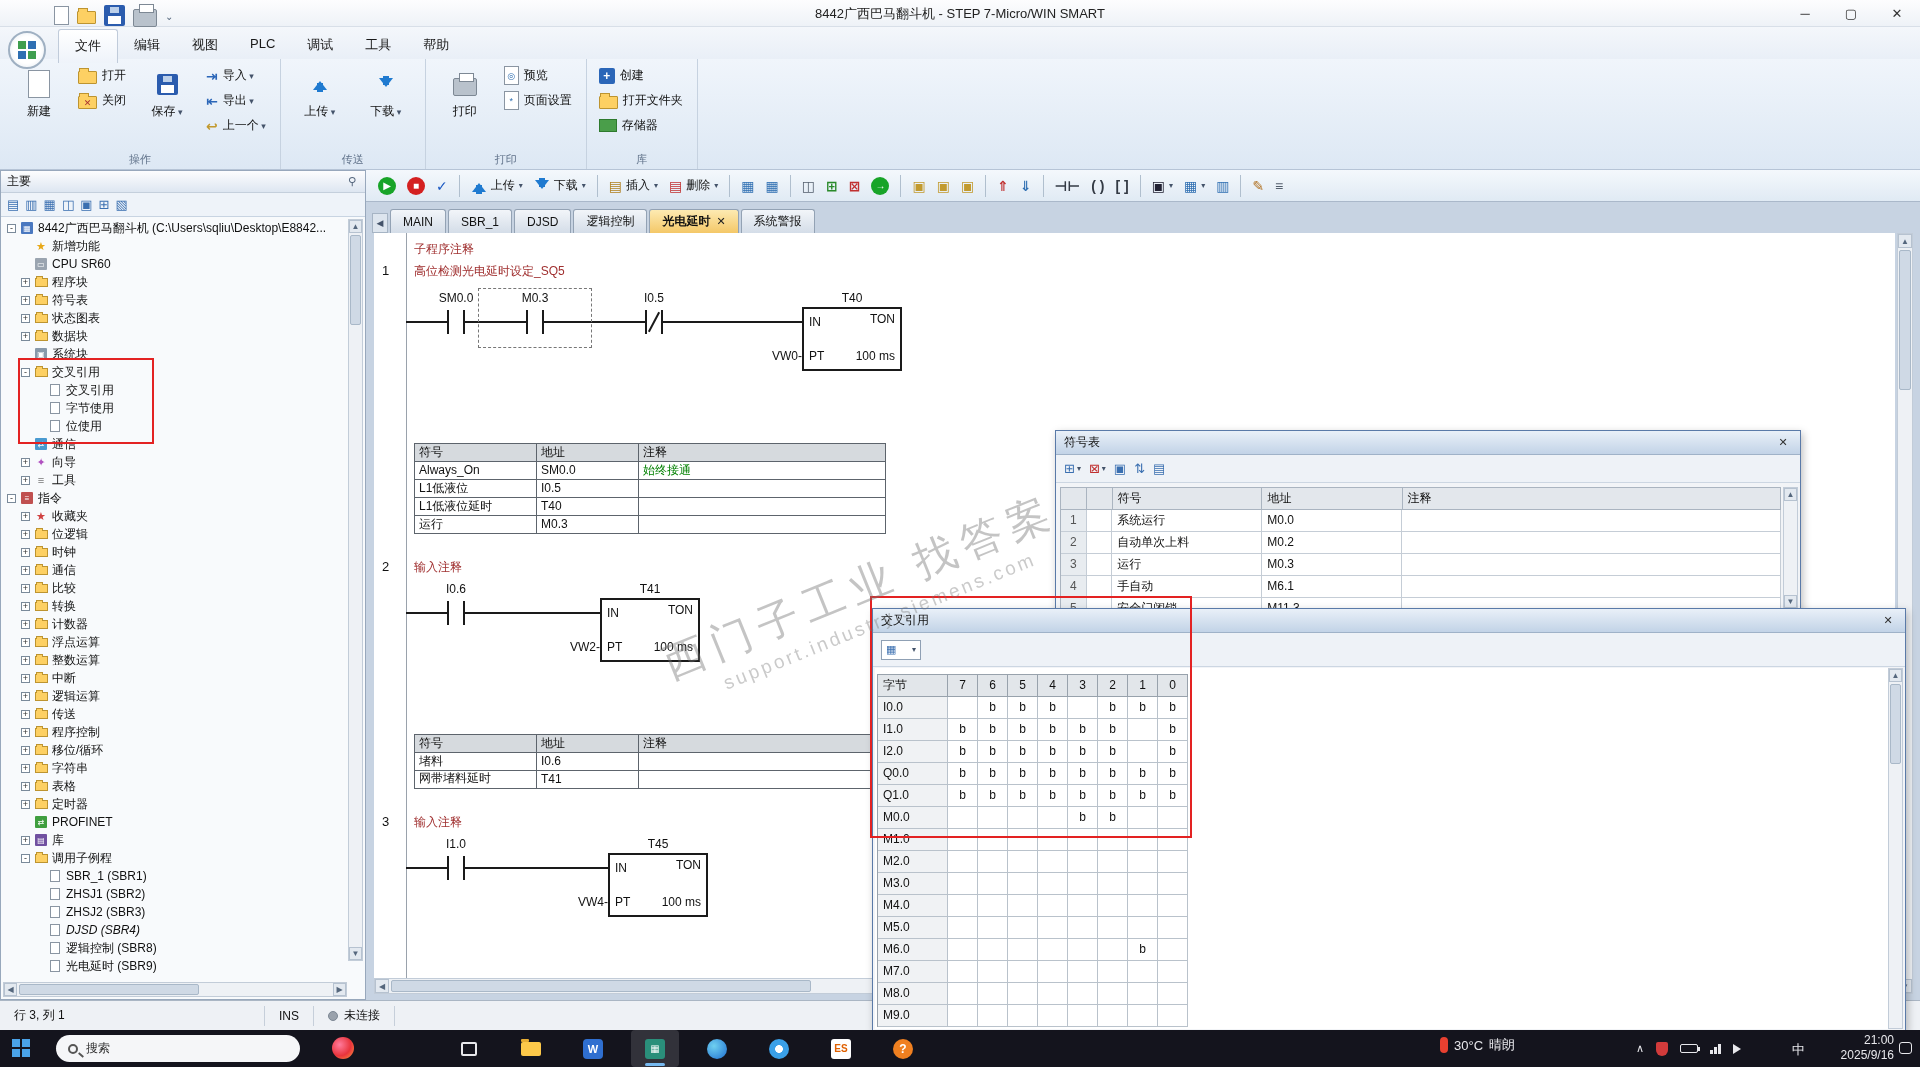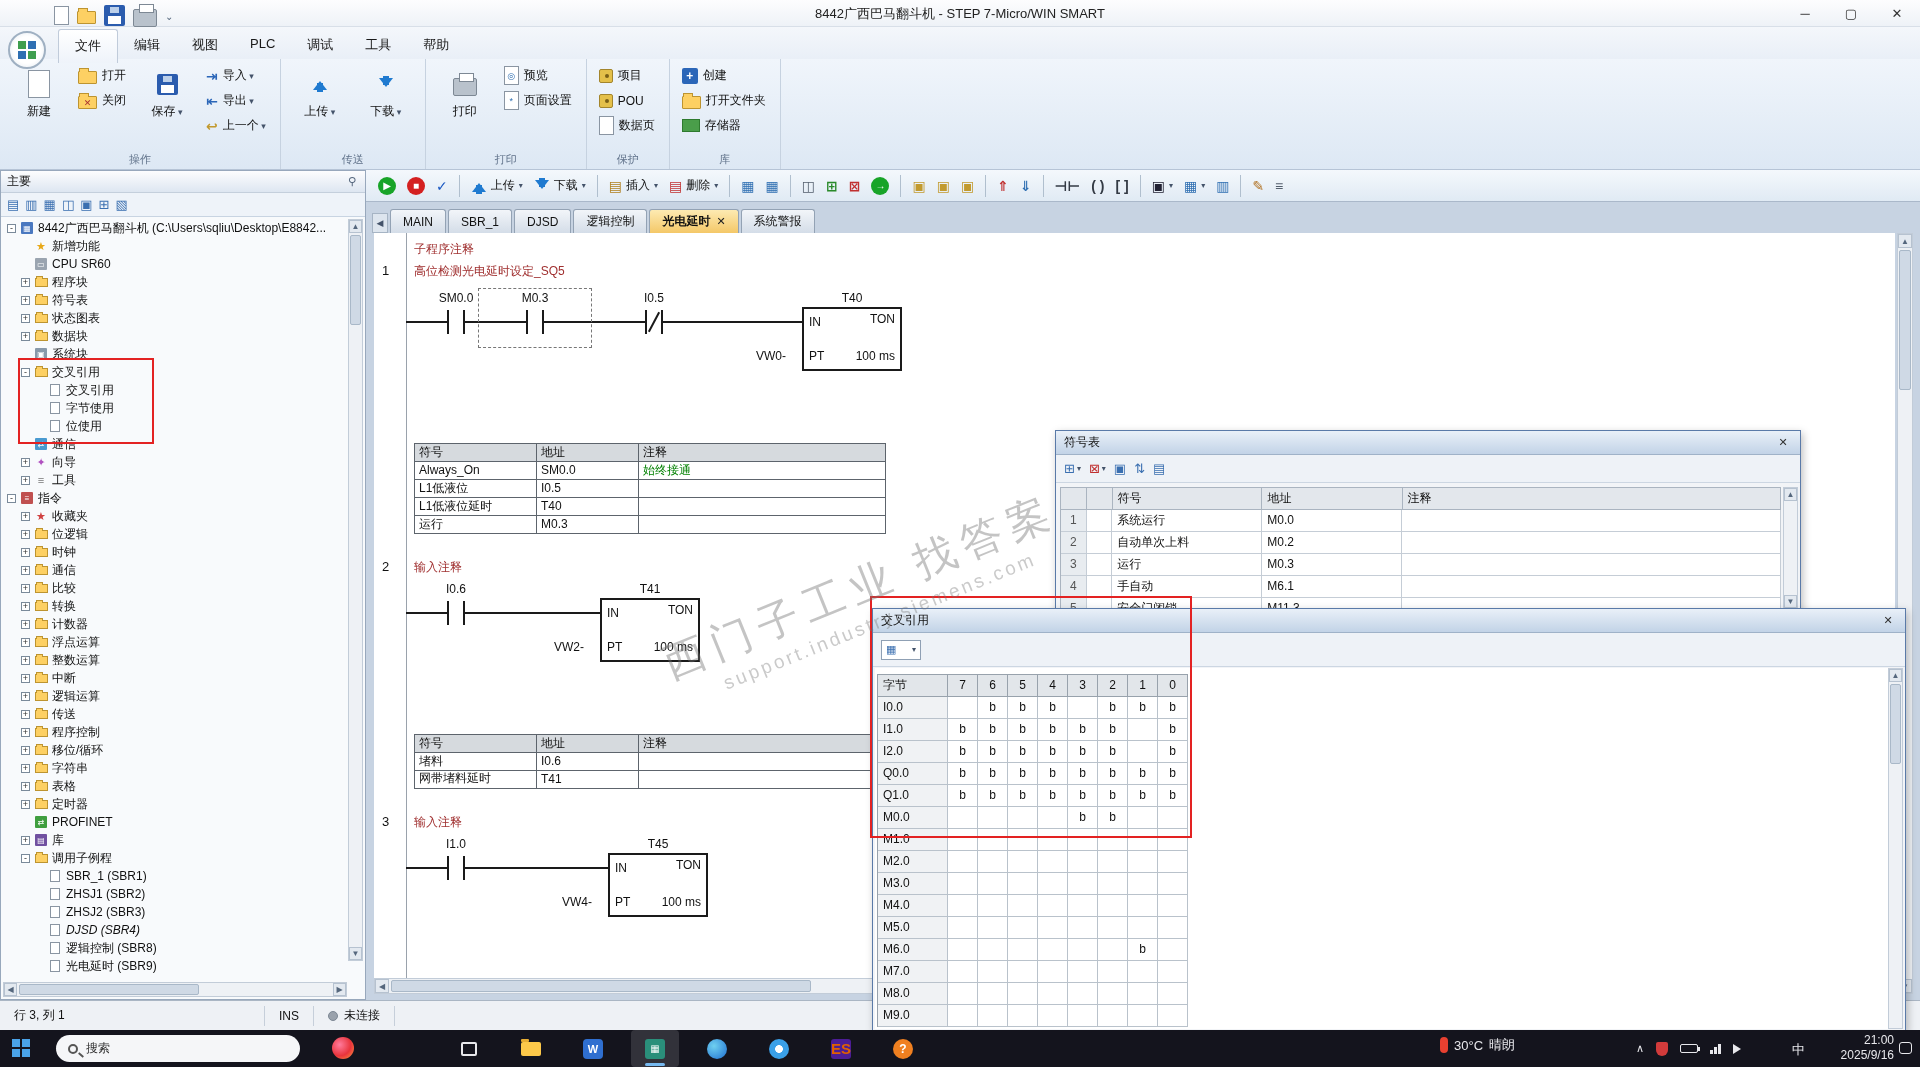--- a/index.html
+++ b/index.html
@@ -95,21 +95,21 @@
   .contact { position:absolute; width:18px; height:24px; background:#fff; }
   .contact .bar { position:absolute; top:0; width:2px; height:24px; background:#1a1a1a; }
   .contact .bar.l { left:0; } .contact .bar.r { right:0; }
   .contact .slash { position:absolute; left:8px; top:1px; width:2px; height:22px; background:#1a1a1a; transform:rotate(28deg); }
   .clabel { position:absolute; width:80px; text-align:center; font-size:12px; color:#111; }
   .selbox { position:absolute; border:1px dashed #777; }
   .tbox { position:absolute; width:100px; height:64px; border:2px solid #1a1a1a; background:#fff; font-size:12px; }
   .tbox .tin { position:absolute; left:5px; top:6px; } .tbox .ttype { position:absolute; right:5px; top:3px; }
   .tbox .tpt { position:absolute; left:5px; bottom:6px; } .tbox .tbase { position:absolute; right:5px; bottom:6px; }
   .tbox .tname { position:absolute; left:0; top:-18px; width:100%; text-align:center; }
-  .tbox .toperand { position:absolute; left:-48px; bottom:6px; width:46px; }
+  .tbox .toperand { position:absolute; left:-48px; bottom:6px; width:46px; text-align:right; }
   .esym { position:absolute; border-top:1px solid #5d646c; border-left:1px solid #5d646c; background:#fff; }
   .esym .erow { display:flex; }
   .esym .ec { border-right:1px solid #5d646c; border-bottom:1px solid #5d646c; height:18px; line-height:17px; padding:0 4px; overflow:hidden; white-space:nowrap; }
   .esym .eh { background:#d6dade; }
   .esym .green { color:#008000; }
   
   #statusbar { position:absolute; left:0; top:1000px; width:1920px; height:30px; background:#eef1f5; border-top:1px solid #aab6c4; display:flex; align-items:center; font-size:12px; z-index:5; }
   #statusbar .seg { padding:0 14px; height:20px; display:flex; align-items:center; gap:6px; border-right:1px solid #c6cfda; }
   #statusbar .seg:first-child { width:265px; }
   .conn-dot { width:10px; height:10px; border-radius:50%; background:#9aa2ac; border:1px solid #7d8894; }
@@ -161,21 +161,21 @@
   .app { width:48px; height:37px; display:flex; align-items:center; justify-content:center; position:relative; }
   .app.active { background:rgba(255,255,255,.13); border-radius:4px; }
   .app.active::after { content:""; position:absolute; bottom:1px; left:14px; width:20px; height:3px; background:#76b9f0; border-radius:2px; }
   .ap-taskview { width:16px; height:14px; border:2px solid #e8e8ec; border-radius:2px; }
   .ap-folder { width:20px; height:14px; background:#fdc94a; border-radius:2px; position:relative; }
   .ap-folder::before { content:""; position:absolute; left:0; top:-3px; width:8px; height:3px; background:#e8ae33; border-radius:1px; }
   .ap-wps { width:20px; height:20px; background:#2f6fd0; border-radius:4px; color:#fff; font-weight:bold; font-size:11px; display:flex; align-items:center; justify-content:center; }
   .ap-step7 { width:20px; height:20px; background:#2a8f7a; border-radius:3px; color:#fff; font-size:10px; display:flex; align-items:center; justify-content:center; }
   .ap-edge { width:20px; height:20px; border-radius:50%; background:radial-gradient(circle at 35% 35%, #6fd0f0, #1f6fd0); }
   .ap-browser { width:20px; height:20px; border-radius:50%; background:radial-gradient(circle at 50% 50%, #ffffff 25%, #3aa0e8 30%); }
-  .ap-es { width:20px; height:20px; background:#4c1d95; border-radius:3px; color:#e06000; font-weight:bold; font-size:15px; display:flex; align-items:center; justify-content:center; }
+  .ap-es { width:20px; height:20px; background:#ffffff; border-radius:3px; color:#e06000; font-weight:bold; font-size:10px; display:flex; align-items:center; justify-content:center; }
   .ap-help { width:20px; height:20px; border-radius:50%; background:#f08020; color:#fff; font-weight:bold; font-size:12px; display:flex; align-items:center; justify-content:center; }
   #weather { position:absolute; left:1440px; top:6px; display:flex; align-items:center; gap:6px; font-size:13px; }
   .thermo { width:8px; height:16px; background:#e84030; border-radius:4px; }
   #tray { position:absolute; left:1636px; top:0; height:37px; display:flex; align-items:center; gap:12px; }
   .chev { font-size:11px; }
   .shield { width:12px; height:14px; background:#d23b3b; border-radius:2px 2px 6px 6px; }
   .batt { width:18px; height:9px; border:1px solid #e8e8ec; border-radius:2px; position:relative; }
   .batt::after { content:""; position:absolute; right:-3px; top:2px; width:2px; height:4px; background:#e8e8ec; }
   .wifi { display:flex; align-items:flex-end; gap:1px; }
   .wifi i { width:3px; background:#e8e8ec; } .wifi i:nth-child(1){height:4px;} .wifi i:nth-child(2){height:7px;} .wifi i:nth-child(3){height:10px;}
@@ -310,39 +310,20 @@
             <span class="rlabel">页面设置</span>
           </div>
         </div>
       </div>
       <div class="rgroup-label">打印</div>
     </div>
     <div class="rgroup">
       <div class="rcols">
         <div class="rcol">
           <div class="ritem-small">
-            <span class="ic ic-keysq"></span>
-            <span class="rlabel">项目</span>
-          </div>
-          <div class="ritem-small">
-            <span class="ic ic-keysq"></span>
-            <span class="rlabel">POU</span>
-          </div>
-          <div class="ritem-small">
-            <span class="ic ic-page"></span>
-            <span class="rlabel">数据页</span>
-          </div>
-        </div>
-      </div>
-      <div class="rgroup-label">保护</div>
-    </div>
-    <div class="rgroup">
-      <div class="rcols">
-        <div class="rcol">
-          <div class="ritem-small">
             <span class="ic ic-sq" style="background: rgb(43, 102, 184);">+</span>
             <span class="rlabel">创建</span>
           </div>
           <div class="ritem-small">
             <span class="ic ic-folder"></span>
             <span class="rlabel">打开文件夹</span>
           </div>
           <div class="ritem-small">
             <span class="ic ic-chip"></span>
             <span class="rlabel">存储器</span>

